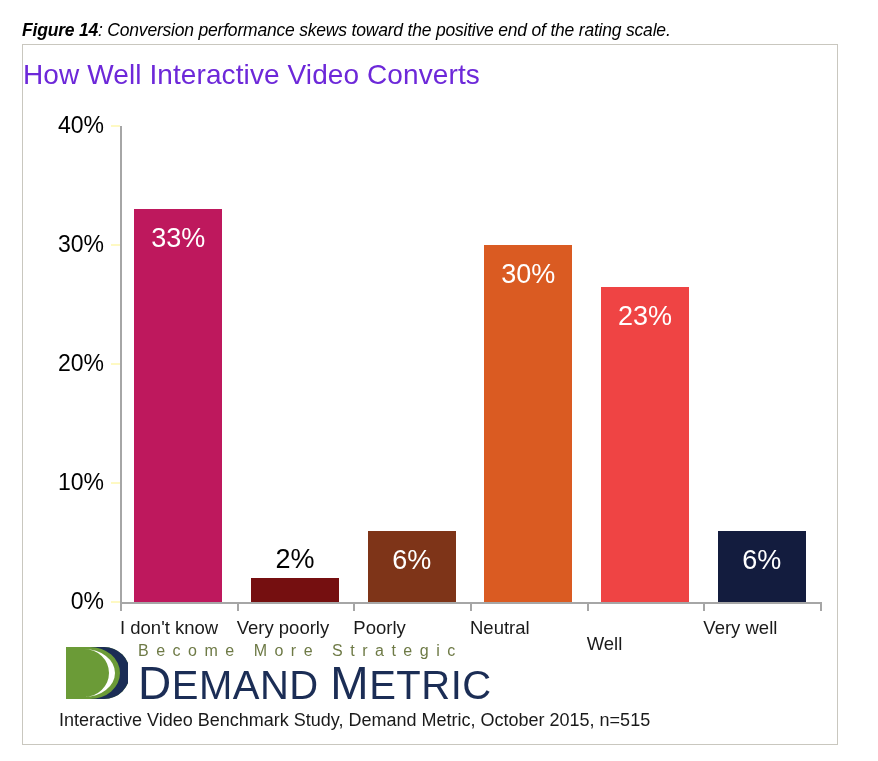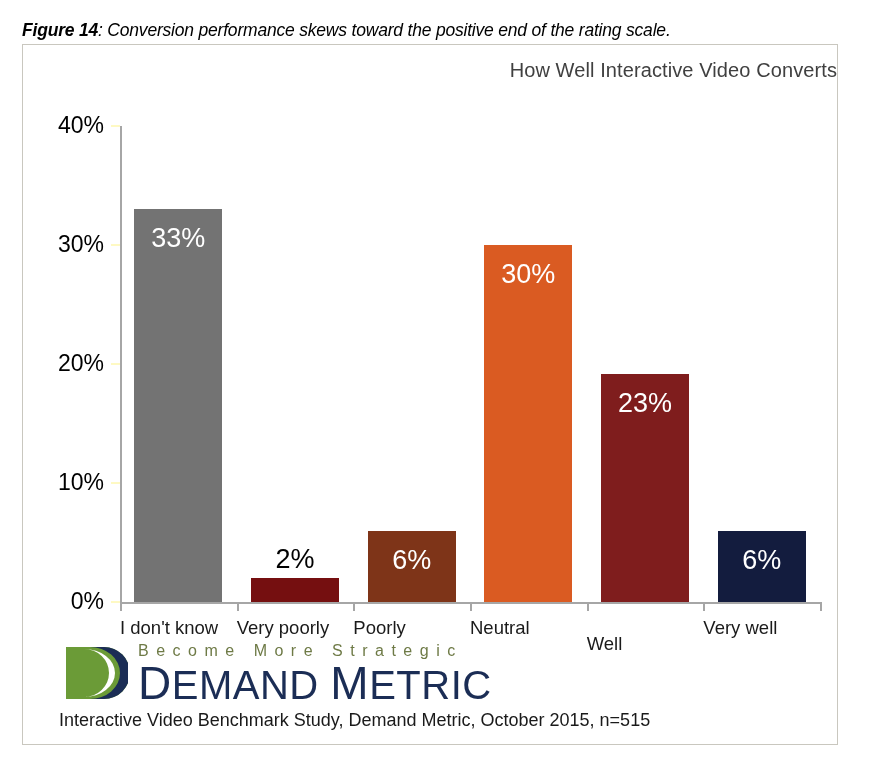--- a/index.html
+++ b/index.html
@@ -44,23 +44,23 @@
     background: #ffffff;
     box-sizing: border-box;
   }
 
   
   #chart-title {
     position: absolute;
     left: 0;
     top: 14px;
     width: 100%;
-    text-align: right;
-    font-size: 20px;
-    color: #404040;
+    text-align: left;
+    font-size: 28px;
+    color: #6d28d9;
     letter-spacing: 0.1px;
   }
 
   
   
   #plot {
     position: absolute;
     left: 97px;       
     top: 81px;        
     width: 702px;
@@ -226,33 +226,33 @@
     <div id="ticks-x">
         <div class="x-tick" style="left: 0px;"></div>
         <div class="x-tick" style="left: 116.667px;"></div>
         <div class="x-tick" style="left: 233.333px;"></div>
         <div class="x-tick" style="left: 350px;"></div>
         <div class="x-tick" style="left: 466.667px;"></div>
         <div class="x-tick" style="left: 583.333px;"></div>
         <div class="x-tick" style="left: 700px;"></div>
       </div>
     <div id="bars">
-        <div class="bar" style="left: 14.3333px; width: 88px; height: 392.7px; background: #737373;">
+        <div class="bar" style="left: 14.3333px; width: 88px; height: 392.7px; background: #be185d;">
           <div class="bar-value-inside">33%</div>
         </div>
         <div class="bar" style="left: 131px; width: 88px; height: 23.8px; background: rgb(117, 15, 16);">
           <div class="bar-value-above">2%</div>
         </div>
         <div class="bar" style="left: 247.667px; width: 88px; height: 71.4px; background: rgb(126, 52, 24);">
           <div class="bar-value-inside">6%</div>
         </div>
         <div class="bar" style="left: 364.333px; width: 88px; height: 357px; background: rgb(218, 91, 34);">
           <div class="bar-value-inside">30%</div>
         </div>
-        <div class="bar" style="left: 481px; width: 88px; height: 228px; background: #7f1d1d;">
+        <div class="bar" style="left: 481px; width: 88px; height: 315px; background: #ef4444;">
           <div class="bar-value-inside">23%</div>
         </div>
         <div class="bar" style="left: 597.667px; width: 88px; height: 71.4px; background: rgb(19, 28, 62);">
           <div class="bar-value-inside">6%</div>
         </div>
       </div>
     <div id="cat-labels">
         <div class="cat-label" style="left: 0px; width: 116.667px;">I don't know</div>
         <div class="cat-label" style="left: 116.667px; width: 116.667px;">Very poorly</div>
         <div class="cat-label" style="left: 233.333px; width: 116.667px;">Poorly</div>

